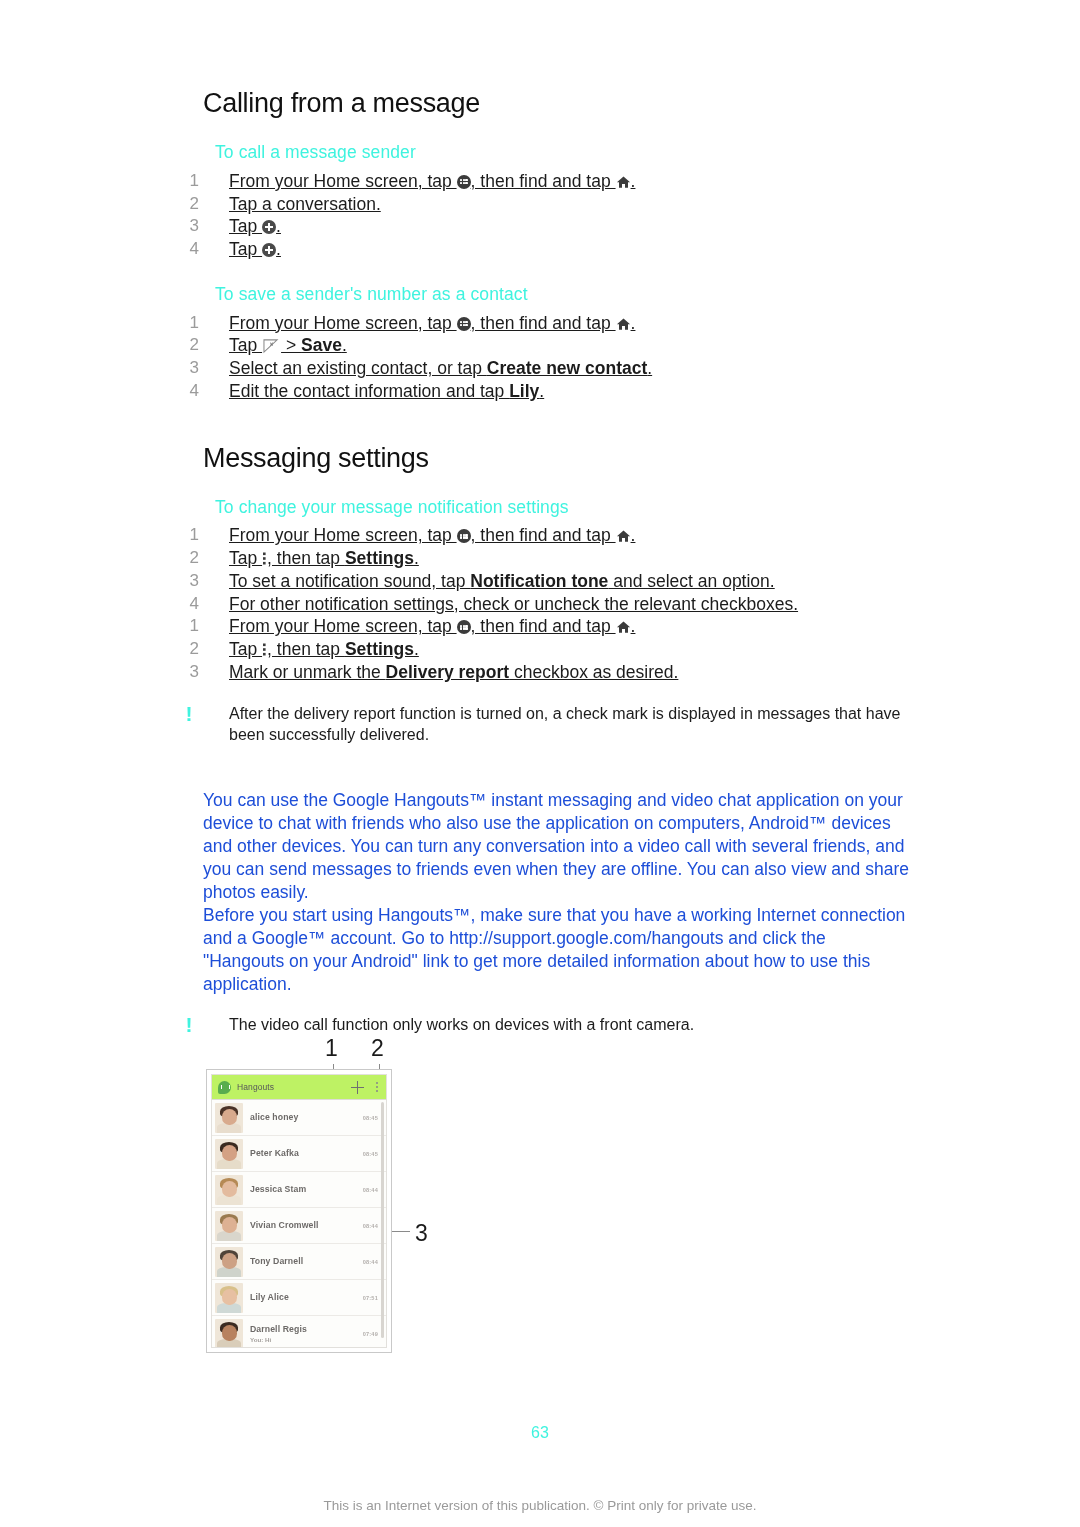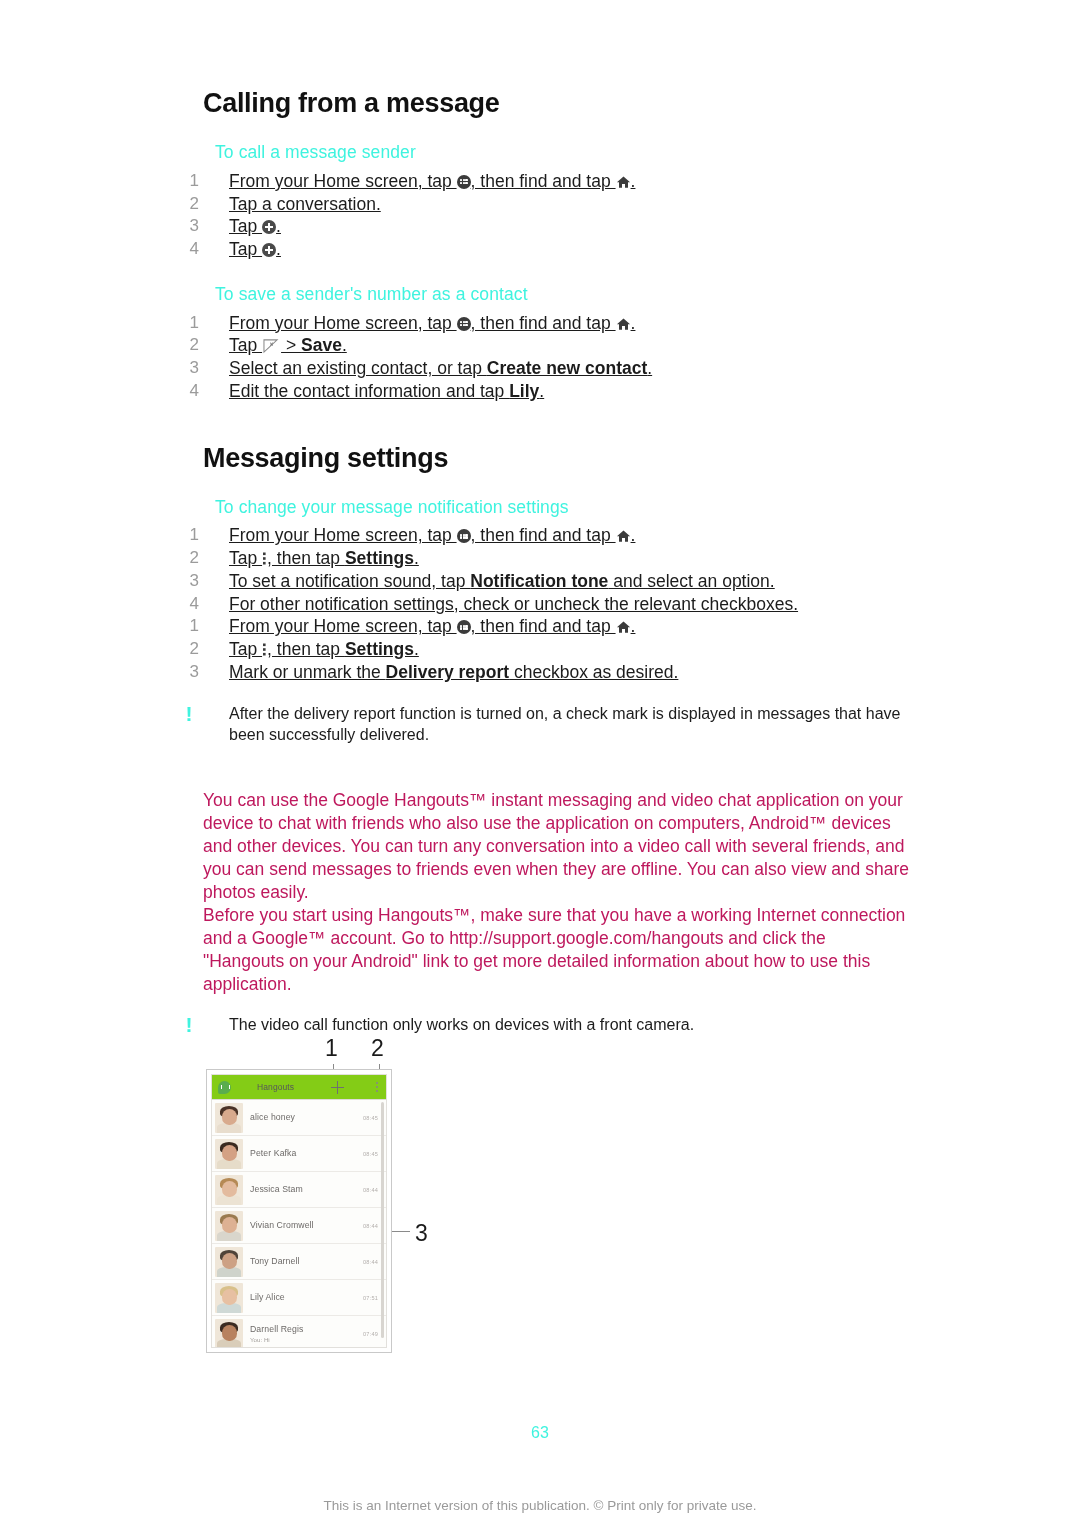--- a/index.html
+++ b/index.html
@@ -24,21 +24,21 @@
   }
   .content {
     position: absolute;
     left: 203px;
     top: 88px;
     width: 706px;
   }
 
   h1.section-title {
     font-size: 27px;
-    font-weight: bold;
+    font-weight: normal;
     letter-spacing: -0.3px;
     color: #111111;
     margin: 0 0 22px 0;
     line-height: 1.15;
   }
   .section + .section { margin-top: 38px; }
 
   h2.sub-title {
     font-size: 17.5px;
     font-weight: normal;
@@ -72,21 +72,21 @@
     width: 20px;
     text-align: right;
     color: #9b9b9b;
     font-size: 17px;
   }
 
   p.para {
     font-size: 17.5px;
     line-height: 1.31;
     margin: 0;
-    color: #be185d;
+    color: #1d4ed8;
     text-align: left;
   }
   p.para + p.para { margin-top: 0px; }
 
   .note {
     position: relative;
     padding-left: 26px;
     margin-top: 19px;
     font-size: 16px;
     line-height: 1.33;
@@ -177,27 +177,26 @@
   .phone-inner {
     position: absolute;
     left: 4px; top: 4px; right: 4px; bottom: 4px;
     background: #fdfdfb;
     border: 1px solid #e2e0dc;
     box-sizing: border-box;
     overflow: hidden;
   }
   .hg-bar {
     height: 25px;
-    background: #84cc16;
+    background: #bef264;
     border-bottom: 1px solid #dedcd8;
     display: flex;
     align-items: center;
     padding: 0 7px 0 6px;
     box-sizing: border-box;
-    gap: 20px;
   }
   .hg-logo {
     width: 13px; height: 13px;
     background: #5aad4e;
     border-radius: 50% 50% 50% 2px;
     position: relative;
     flex: 0 0 auto;
   }
   .hg-logo::after{
     content:"";
@@ -224,21 +223,21 @@
     content: ""; position: absolute; background: #6f6f72;
   }
   .hg-plus::before { left: 0; right: 0; top: 6px; height: 1.4px; }
   .hg-plus::after { top: 0; bottom: 0; left: 6px; width: 1.4px; }
   .hg-kebab { width: 3px; height: 13px; flex: 0 0 auto; position: relative; }
   .hg-kebab i {
     position: absolute; left: 0; width: 2.2px; height: 2.2px;
     border-radius: 50%; background: #86868a;
   }
 
-  .hg-list { position: relative; }
+  .hg-list { position: relative; font-weight: bold; }
   .hg-row {
     display: flex;
     align-items: center;
     height: 36px;
     border-bottom: 1px solid #eceae6;
     padding-left: 3px;
     box-sizing: border-box;
     position: relative;
   }
   .hg-avatar {

